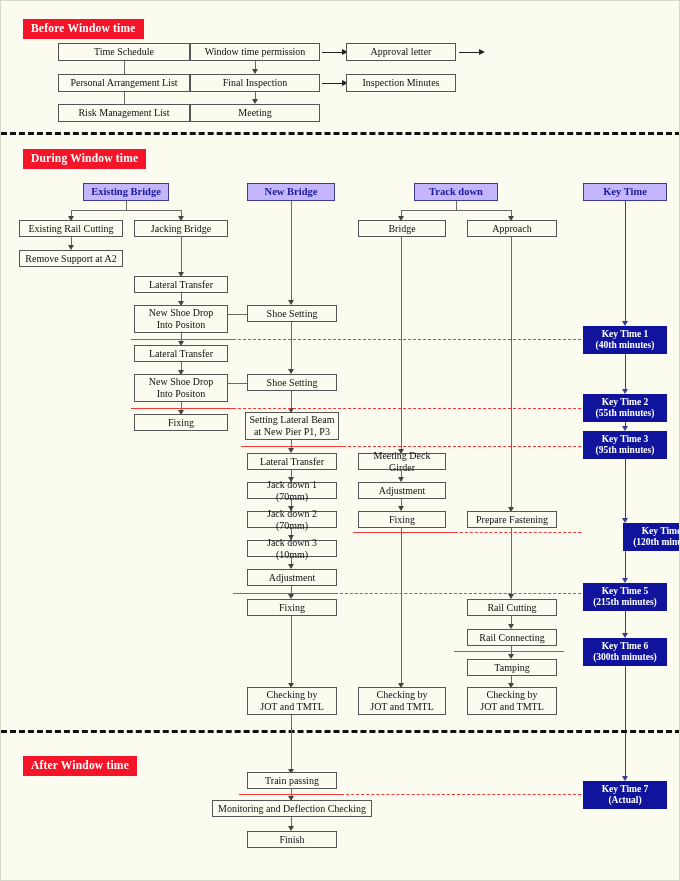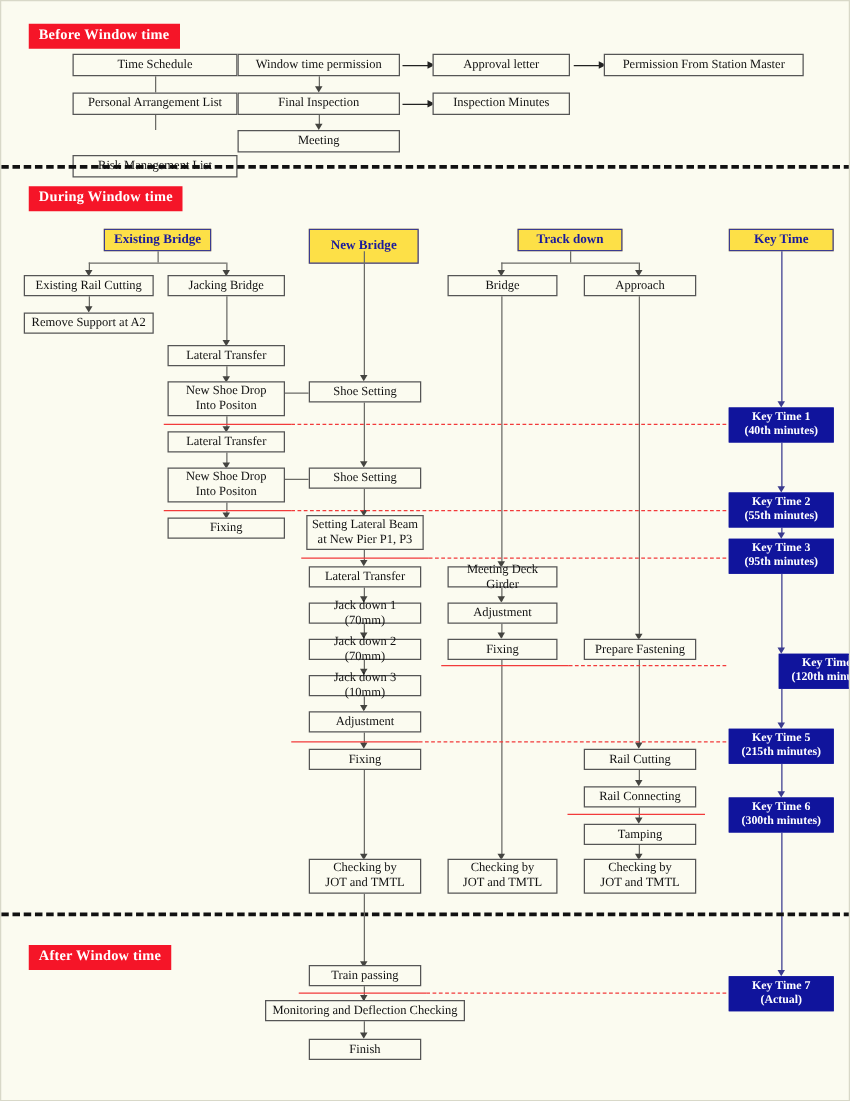--- a/index.html
+++ b/index.html
@@ -14,21 +14,21 @@
 
   
   .box{position:absolute;box-sizing:border-box;background:#fbfbf0;
        border:1px solid #555555;display:flex;align-items:center;
        justify-content:center;text-align:center;
        font-family:"Liberation Serif", serif;font-size:10px;color:#111111;
        line-height:1.12;padding:1px 2px;}
   .box.two-line{line-height:1.18;}
 
   
-  .hbox{position:absolute;box-sizing:border-box;background:#fde047;
+  .hbox{position:absolute;box-sizing:border-box;background:#c4b5fd;
         border:1px solid #3b3b8f;display:flex;align-items:center;
         justify-content:center;text-align:left;
         font-family:"Liberation Serif", serif;font-weight:bold;font-size:10.5px;
         color:#1a1a9c;line-height:1.1;}
 
   
   .kbox{position:absolute;box-sizing:border-box;background:#10149c;
         border:1px solid #10149c;display:flex;flex-direction:column;
         align-items:center;justify-content:center;text-align:center;
         font-family:"Liberation Serif", serif;font-weight:bold;font-size:9.5px;
@@ -56,21 +56,21 @@
 </style>
 </head>
 <body>
 
 <div id="page">
 
   <div class="section-chip" style="left:22px;top:18px;">Before Window time</div>
 
   <div class="box" style="left:57px;top:42px;width:132px;height:18px;">Time Schedule</div>
   <div class="box" style="left:57px;top:73px;width:132px;height:18px;">Personal Arrangement List</div>
-  <div class="box" style="left:57px;top:103px;width:132px;height:18px;margin-top:20px;">Risk Management List</div>
+  <div class="box" style="left:57px;top:103px;width:132px;height:18px;">Risk Management List</div>
   <div class="vline" style="left:123px;top:60px;height:13px;"></div>
   <div class="vline" style="left:123px;top:91px;height:12px;"></div>
 
   <div class="box" style="left:189px;top:42px;width:130px;height:18px;">Window time permission</div>
   <div class="box" style="left:189px;top:73px;width:130px;height:18px;">Final Inspection</div>
   <div class="box" style="left:189px;top:103px;width:130px;height:18px;">Meeting</div>
   <div class="vline" style="left:254px;top:60px;height:9px;"></div>
   <div class="arrow-down" style="left:251px;top:68px;"></div>
   <div class="vline" style="left:254px;top:91px;height:8px;"></div>
   <div class="arrow-down" style="left:251px;top:98px;"></div>
@@ -78,28 +78,27 @@
   <div class="hline-thick" style="left:321px;top:51px;width:22px;"></div>
   <div class="arrow-right" style="left:341px;top:47.5px;"></div>
   <div class="hline-thick" style="left:321px;top:82px;width:22px;"></div>
   <div class="arrow-right" style="left:341px;top:78.5px;"></div>
 
   <div class="box" style="left:345px;top:42px;width:110px;height:18px;">Approval letter</div>
   <div class="box" style="left:345px;top:73px;width:110px;height:18px;">Inspection Minutes</div>
 
   <div class="hline-thick" style="left:458px;top:51px;width:22px;"></div>
   <div class="arrow-right" style="left:478px;top:47.5px;"></div>
-  <div class="box" style="left:482px;top:42px;width:160px;height:18px;">Permission From Station Master</div>
 
   <div class="black-dash" style="left:0px;top:131px;width:680px;"></div>
 
   <div class="section-chip" style="left:22px;top:148px;">During Window time</div>
 
   <div class="hbox" style="left:82px;top:182px;width:86px;height:18px;">Existing Bridge</div>
-  <div class="hbox" style="left:246px;top:182px;width:88px;height:28px;">New Bridge</div>
+  <div class="hbox" style="left:246px;top:182px;width:88px;height:18px;">New Bridge</div>
   <div class="hbox" style="left:413px;top:182px;width:84px;height:18px;">Track down</div>
   <div class="hbox" style="left:582px;top:182px;width:84px;height:18px;">Key Time</div>
 
   <div class="vline" style="left:125px;top:200px;height:9px;"></div>
   <div class="hline" style="left:70px;top:209px;width:110px;"></div>
   <div class="vline" style="left:70px;top:209px;height:8px;"></div>
   <div class="arrow-down" style="left:67px;top:215px;"></div>
   <div class="vline" style="left:180px;top:209px;height:8px;"></div>
   <div class="arrow-down" style="left:177px;top:215px;"></div>
 

